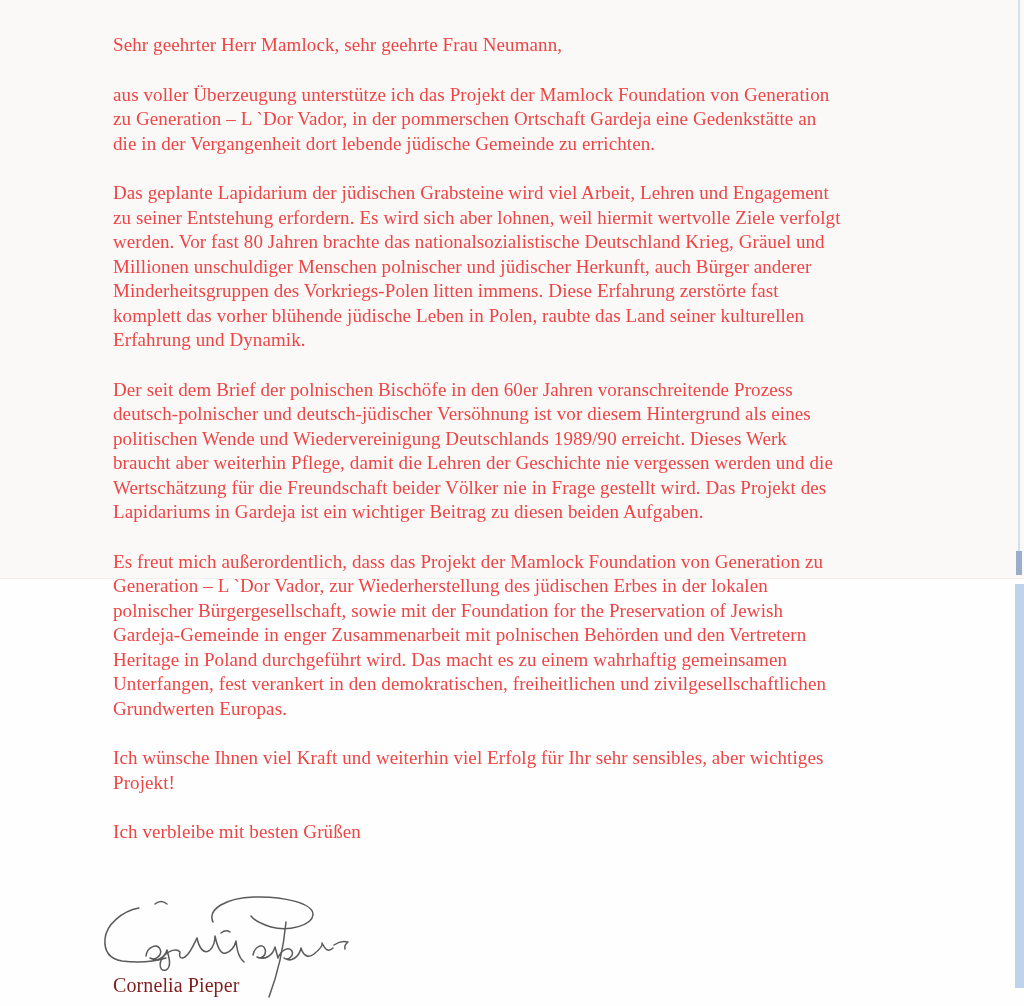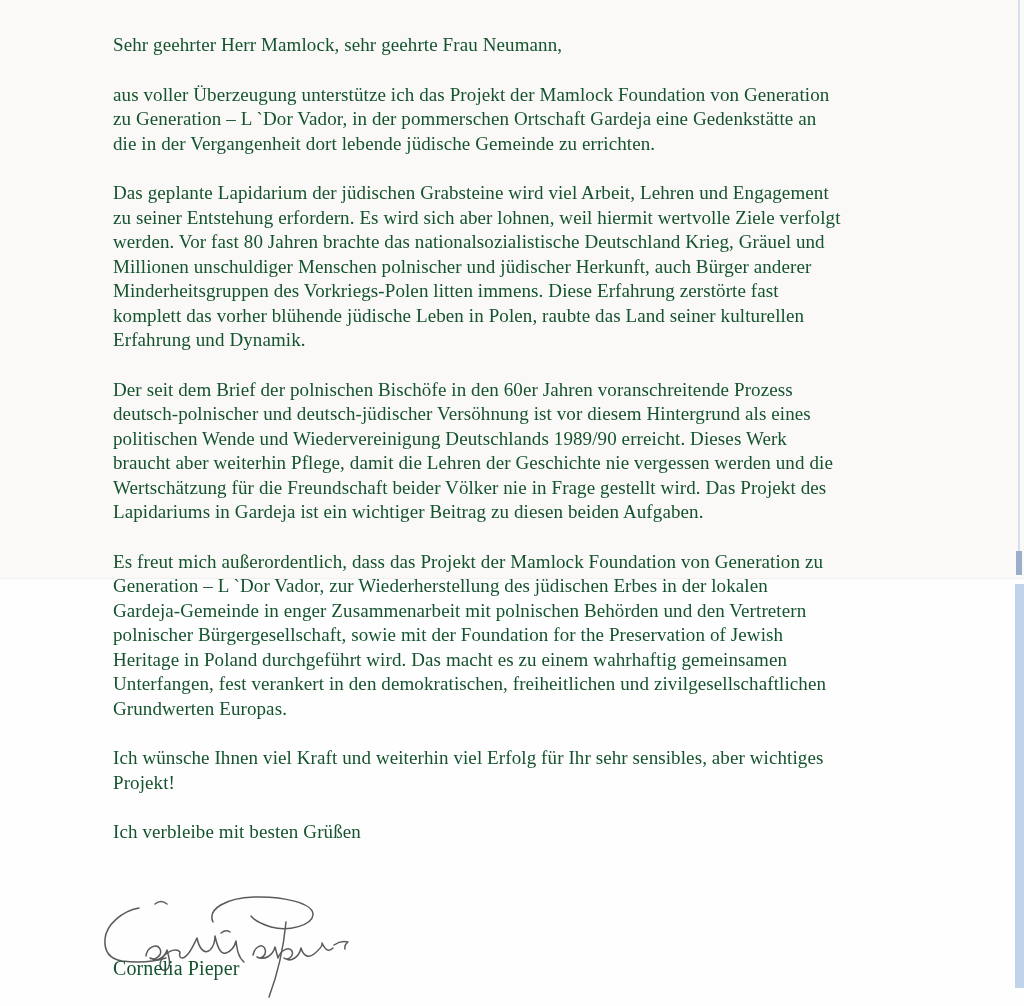--- a/index.html
+++ b/index.html
@@ -28,37 +28,37 @@
   .edge-bar{
     position:absolute;left:1016px;top:551px;width:6px;height:24px;
     background:#9aaec9;
   }
   .edge-strip{
     position:absolute;left:1015px;top:584px;width:9px;height:404px;
     background:#bfd3ea;
   }
   .content{
     position:absolute;left:113px;top:0;width:815px;
-    color:#14532d;
+    color:#ef4444;
     font-size:19px;line-height:24.5px;
     letter-spacing:.1px;
     filter:blur(.24px);
   }
   .para{margin:0 0 25px 0;}
   .salutation{margin-top:33px;}
   .line{white-space:nowrap;}
   .signature-block{
     position:absolute;left:0;top:893px;width:1024px;height:113px;
   }
   .signature-svg{
     position:absolute;left:85px;top:0;
   }
   .signer-name{
-    position:absolute;left:113px;top:63px;
-    color:#14532d;font-size:20px;line-height:24px;
+    position:absolute;left:113px;top:80px;
+    color:#7f1d1d;font-size:20px;line-height:24px;
     letter-spacing:.1px;
     filter:blur(.24px);
     white-space:nowrap;
   }
 </style>
 </head>
 <body>
 
 <div class="page">
 
@@ -95,22 +95,22 @@
       <div class="line">deutsch-polnischer und deutsch-jüdischer Versöhnung ist vor diesem Hintergrund als eines</div>
       <div class="line">politischen Wende und Wiedervereinigung Deutschlands 1989/90 erreicht. Dieses Werk</div>
       <div class="line">braucht aber weiterhin Pflege, damit die Lehren der Geschichte nie vergessen werden und die</div>
       <div class="line">Wertschätzung für die Freundschaft beider Völker nie in Frage gestellt wird. Das Projekt des</div>
       <div class="line">Lapidariums in Gardeja ist ein wichtiger Beitrag zu diesen beiden Aufgaben.</div>
     </div>
 
     <div class="para">
       <div class="line">Es freut mich außerordentlich, dass das Projekt der Mamlock Foundation von Generation zu</div>
       <div class="line">Generation – L `Dor Vador, zur Wiederherstellung des jüdischen Erbes in der lokalen</div>
+      <div class="line">polnischer Bürgergesellschaft, sowie mit der Foundation for the Preservation of Jewish</div>
       <div class="line">Gardeja-Gemeinde in enger Zusammenarbeit mit polnischen Behörden und den Vertretern</div>
-      <div class="line">polnischer Bürgergesellschaft, sowie mit der Foundation for the Preservation of Jewish</div>
       <div class="line">Heritage in Poland durchgeführt wird. Das macht es zu einem wahrhaftig gemeinsamen</div>
       <div class="line">Unterfangen, fest verankert in den demokratischen, freiheitlichen und zivilgesellschaftlichen</div>
       <div class="line">Grundwerten Europas.</div>
     </div>
 
     <div class="para">
       <div class="line">Ich wünsche Ihnen viel Kraft und weiterhin viel Erfolg für Ihr sehr sensibles, aber wichtiges</div>
       <div class="line">Projekt!</div>
     </div>
 

